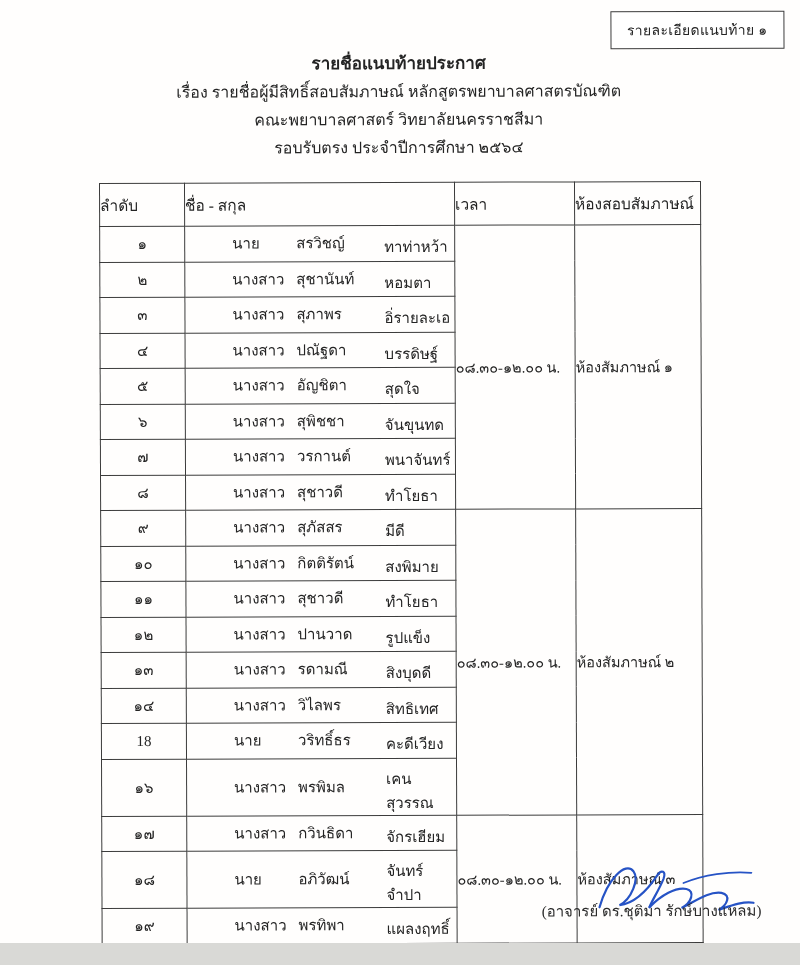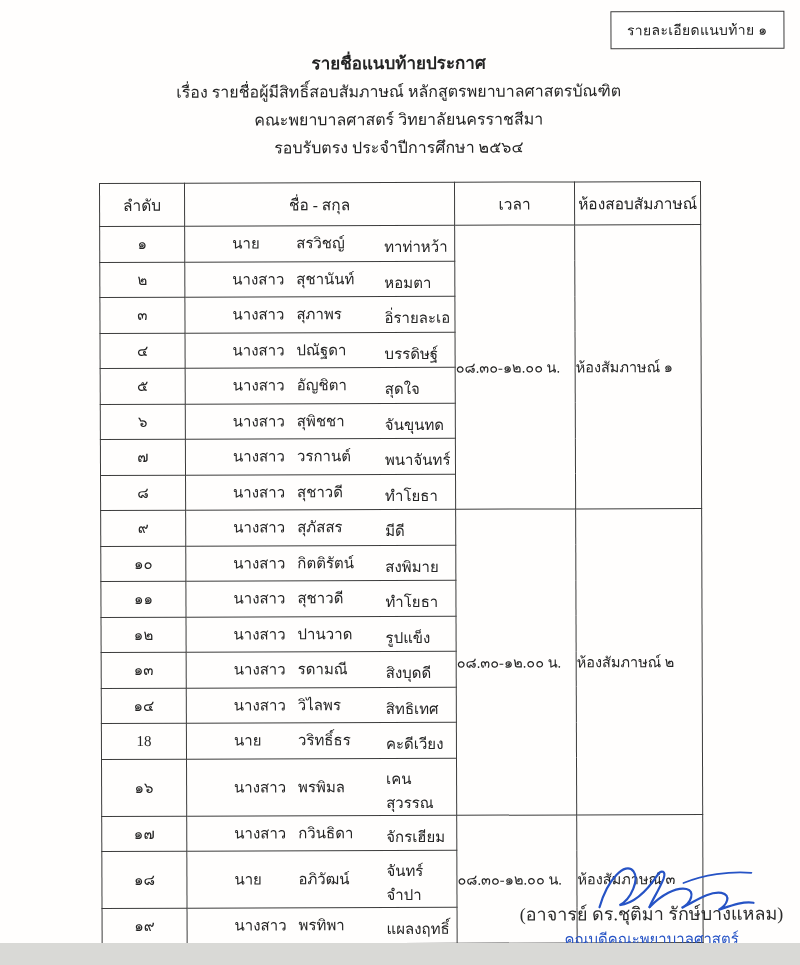--- a/index.html
+++ b/index.html
@@ -40,34 +40,34 @@
   .roster col.c-no{width:85px;}
   .roster col.c-name{width:270px;}
   .roster col.c-time{width:120px;}
   .roster col.c-room{width:126px;}
   .roster th,.roster td{
     border:1px solid #3c3c3c;
     padding:0;
     vertical-align:middle;
     background:#fffefd;
   }
-  .roster th{height:42px;font-weight:normal;font-size:15.5px;text-align:center;}
+  .roster th{height:42px;font-weight:normal;font-size:15.5px;text-align:left;}
   .roster td{height:34.5px;}
   .col-no{text-align:center;}
   .col-name{padding-left:10px;}
   .col-name .cellflex{display:flex;align-items:center;}
   .p-title{width:64px;flex:0 0 64px;margin-left:47px;}
   .p-first{width:88px;flex:0 0 88px;}
   .p-last{flex:1;margin-top:8px;}
   .col-time,.col-room{font-size:14.5px;}
 
   
   .sig-block{position:absolute;left:510px;top:858px;width:280px;height:100px;}
   .sig-svg{position:absolute;left:80px;top:0;width:170px;height:58px;}
-  .sig-name{position:absolute;top:42px;left:0;width:280px;text-align:center;font-size:18px;color:#2b2b2b;}
+  .sig-name{position:absolute;top:42px;left:0;width:280px;text-align:center;font-size:15px;color:#2b2b2b;}
   .sig-pos{position:absolute;top:70px;left:0;width:280px;text-align:center;font-size:15px;color:#2653c5;}
 </style>
 </head>
 <body>
 
 <div class="page">
   <div class="tilt">
 
     <div class="corner-box">
       <span>รายละเอียดแนบท้าย ๑</span>
@@ -295,17 +295,16 @@
         </tbody>
     </table>
 
     <div class="sig-block">
       <svg class="sig-svg" viewBox="0 0 170 58" fill="none" xmlns="http://www.w3.org/2000/svg">
         <path d="M8,50 C16,22 34,4 42,14 C48,22 40,42 28,48 C44,46 58,30 66,18 C70,12 75,14 72,22 C67,34 60,44 58,50" stroke="#2653c5" stroke-width="2.2" stroke-linecap="round"></path>
         <path d="M58,50 C70,38 84,30 95,32 C104,34 100,46 90,51 C104,44 118,34 130,36 C140,38 136,48 127,53 C139,49 152,44 162,46" stroke="#2653c5" stroke-width="2.2" stroke-linecap="round"></path>
         <path d="M92,26 C112,18 138,14 160,16" stroke="#2653c5" stroke-width="1.8" stroke-linecap="round"></path>
       </svg>
       <div class="sig-name">(อาจารย์ ดร.ชุติมา รักษ์บางแหลม)</div>
-      <div class="sig-pos">คณบดีคณะพยาบาลศาสตร์</div>
     </div>
 
   </div>
 </div>
 
 </body></html>

